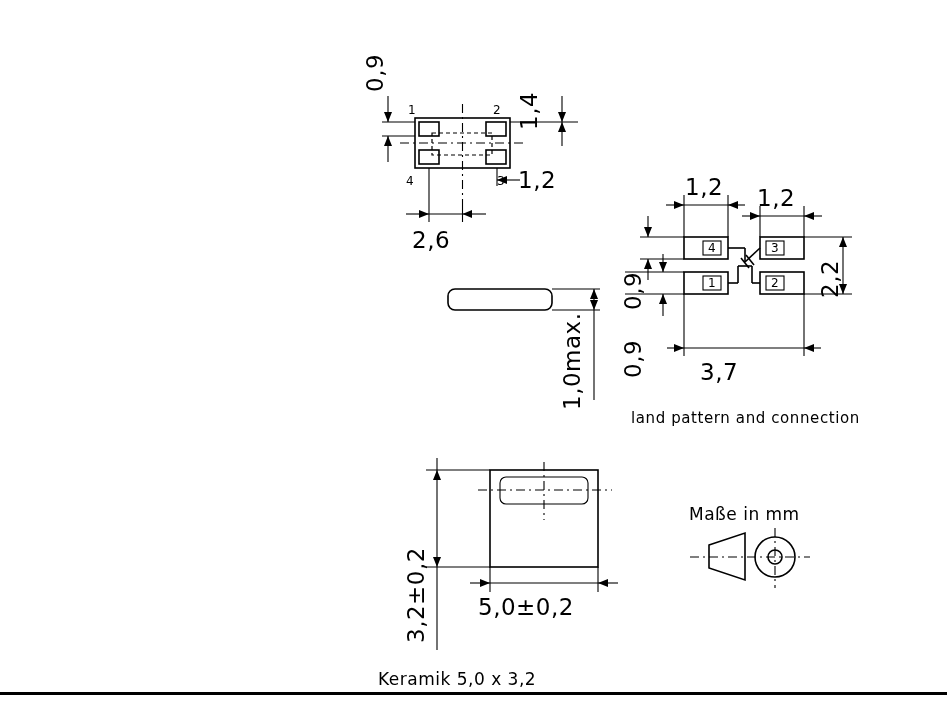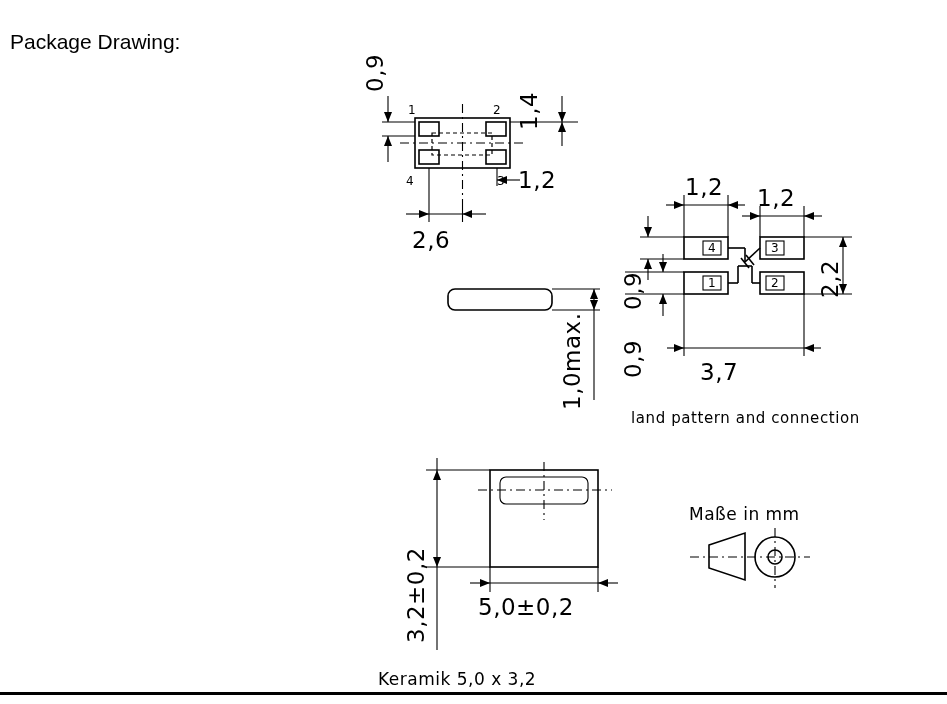--- a/index.html
+++ b/index.html
@@ -83,21 +83,20 @@
     stroke-width: 1.2;
     fill: none;
     stroke-dasharray: 4 3;
   }
 </style>
 </head>
 <body>
 
 <div id="page-root">
 
-  <div class="page-title">Package Drawing:</div>
 
   <svg class="drawing-svg" viewBox="0 0 947 704">
 
     <g>
 
       <rect class="ln" x="415" y="118" width="95" height="50"></rect>
 
       <rect class="ln" x="419" y="122" width="20" height="14"></rect>
       <rect class="ln" x="486" y="122" width="20" height="14"></rect>
       <rect class="ln" x="486" y="150" width="20" height="14"></rect>

